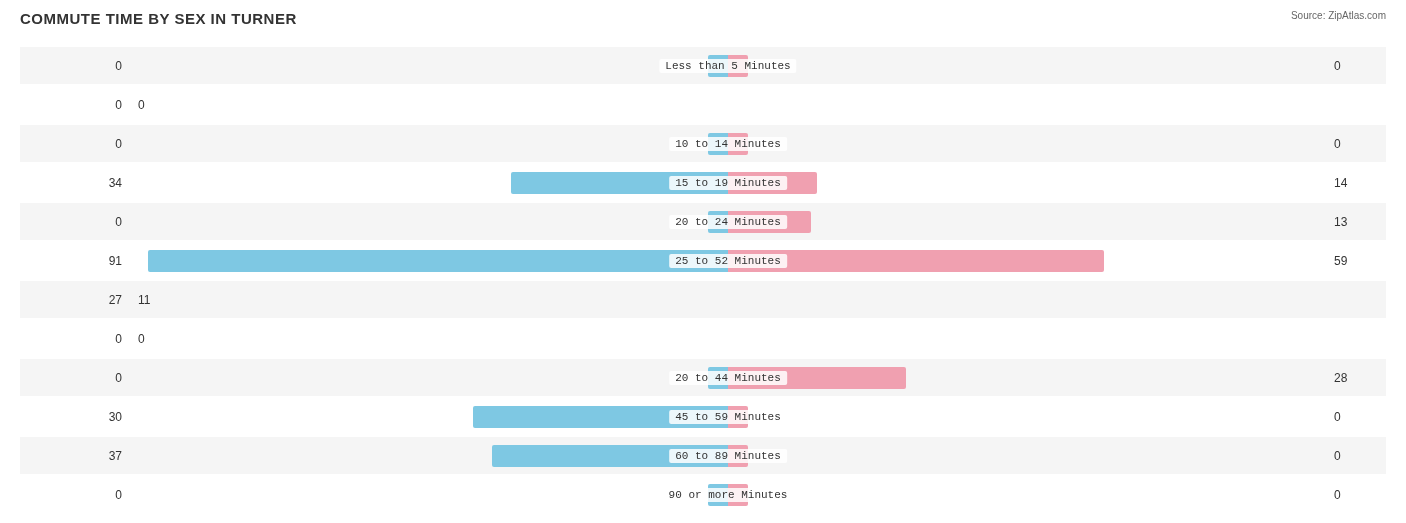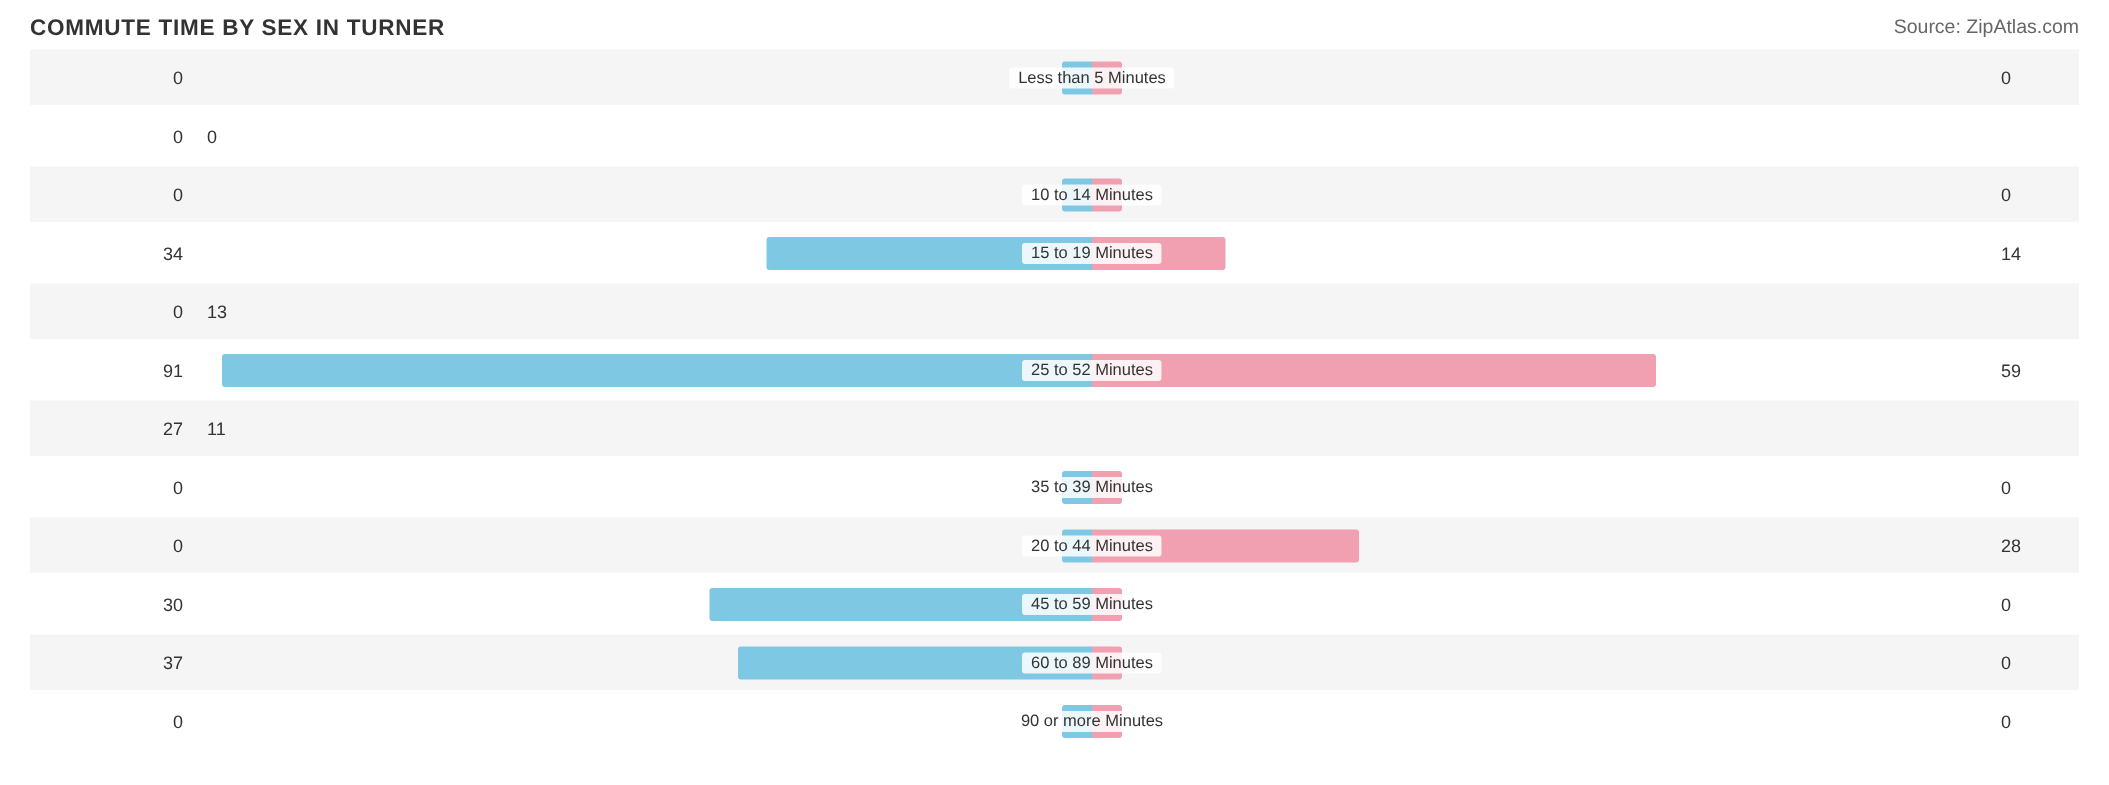--- a/index.html
+++ b/index.html
@@ -14,28 +14,28 @@
       width: 1406px;
       height: 523px;
       padding: 10px 20px 30px 20px;
       position: relative;
     }
     .title {
       font-size: 15px;
       font-weight: bold;
       color: #333;
       text-transform: uppercase;
-      margin-bottom: 6px;
+      margin-bottom: 20px;
       letter-spacing: 0.5px;
     }
     .source {
       position: absolute;
       top: 10px;
       right: 20px;
-      font-size: 13px;
+      font-size: 10px;
       color: #666;
     }
     .chart-area {
       position: relative;
       width: 100%;
       height: 430px;
     }
     .row {
       display: flex;
       align-items: center;
@@ -66,20 +66,21 @@
     .label-center {
       position: absolute;
       left: 50%;
       transform: translateX(-50%);
       font-size: 11px;
       color: #333;
       background: transparent;
       z-index: 10;
       white-space: nowrap;
       pointer-events: none;
+      font-family: Liberation Mono, monospace;
     }
     .label-box {
       background: rgba(255,255,255,0.85);
       padding: 1px 6px;
       border-radius: 2px;
     }
     .bar-left-wrap {
       position: absolute;
       right: 50%;
       top: 50%;
@@ -196,20 +197,29 @@
           </div>
           <div class="bar-right-wrap">
             <div class="bar-female" style="width: 89px;"></div>
           </div>
           <div class="label-center"><span class="label-box">15 to 19 Minutes</span></div>
         </div>
         <div class="right-value">14</div>
       </div>
       <div class="row">
         <div class="left-value">0</div>
+        <div class="bars-center">
+          <div class="bar-left-wrap">
+            <div class="bar-male" style="width: 20px;"></div>
+          </div>
+          <div class="bar-right-wrap">
+            <div class="bar-female" style="width: 83px;"></div>
+          </div>
+          <div class="label-center"><span class="label-box">20 to 24 Minutes</span></div>
+        </div>
         <div class="right-value">13</div>
       </div>
       <div class="row">
         <div class="left-value">91</div>
         <div class="bars-center">
           <div class="bar-left-wrap">
             <div class="bar-male" style="width: 580px;"></div>
           </div>
           <div class="bar-right-wrap">
             <div class="bar-female" style="width: 376px;"></div>
@@ -217,29 +227,20 @@
           <div class="label-center"><span class="label-box">25 to 52 Minutes</span></div>
         </div>
         <div class="right-value">59</div>
       </div>
       <div class="row">
         <div class="left-value">27</div>
         <div class="right-value">11</div>
       </div>
       <div class="row">
         <div class="left-value">0</div>
-        <div class="bars-center">
-          <div class="bar-left-wrap">
-            <div class="bar-male" style="width: 20px;"></div>
-          </div>
-          <div class="bar-right-wrap">
-            <div class="bar-female" style="width: 20px;"></div>
-          </div>
-          <div class="label-center"><span class="label-box">35 to 39 Minutes</span></div>
-        </div>
         <div class="right-value">0</div>
       </div>
       <div class="row">
         <div class="left-value">0</div>
         <div class="bars-center">
           <div class="bar-left-wrap">
             <div class="bar-male" style="width: 20px;"></div>
           </div>
           <div class="bar-right-wrap">
             <div class="bar-female" style="width: 178px;"></div>

